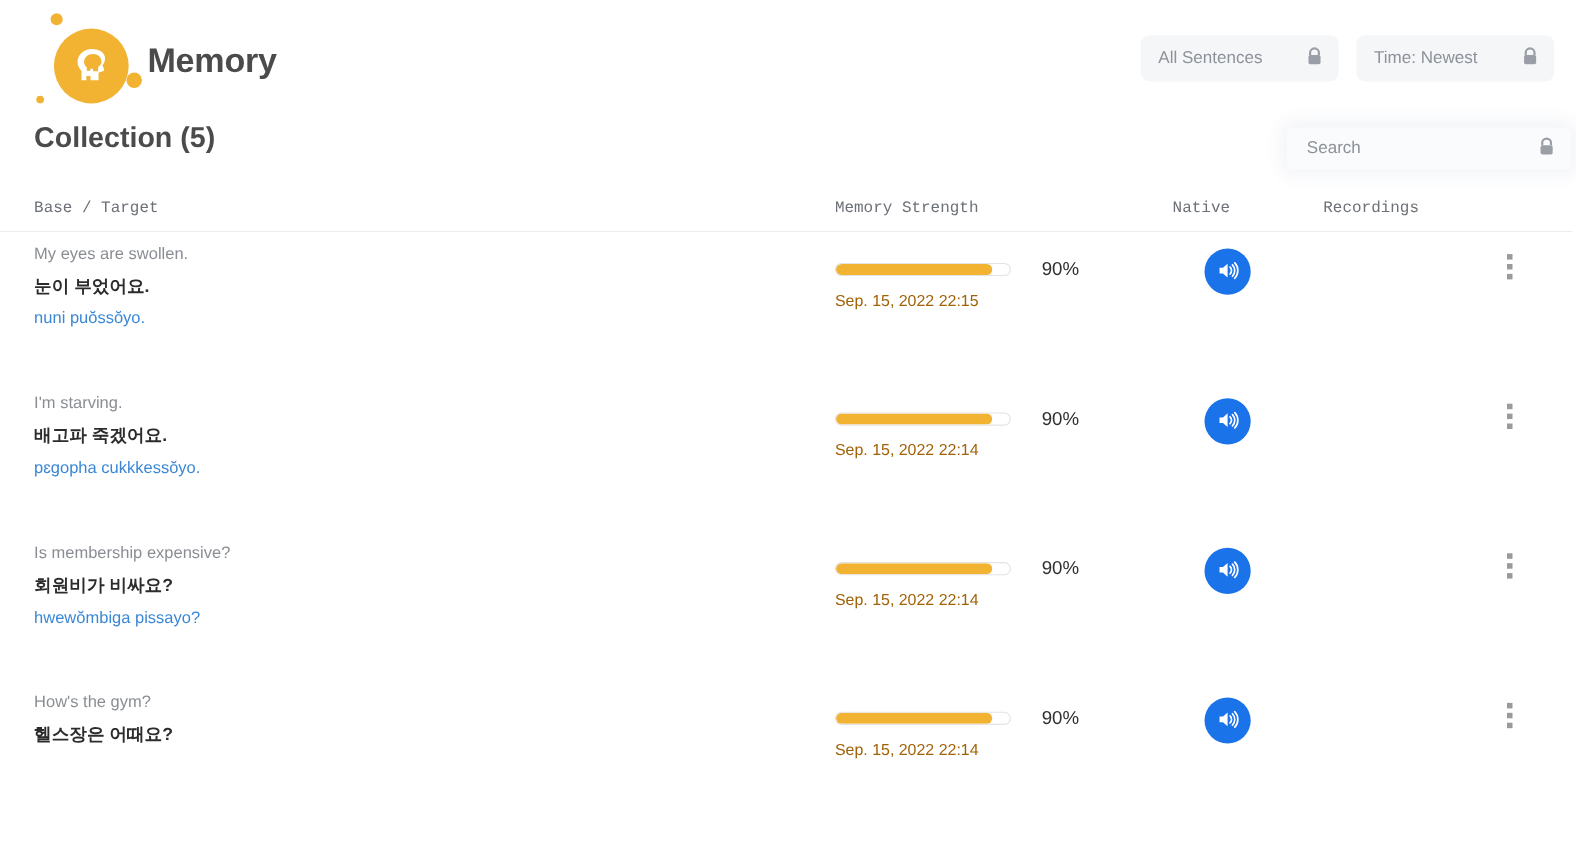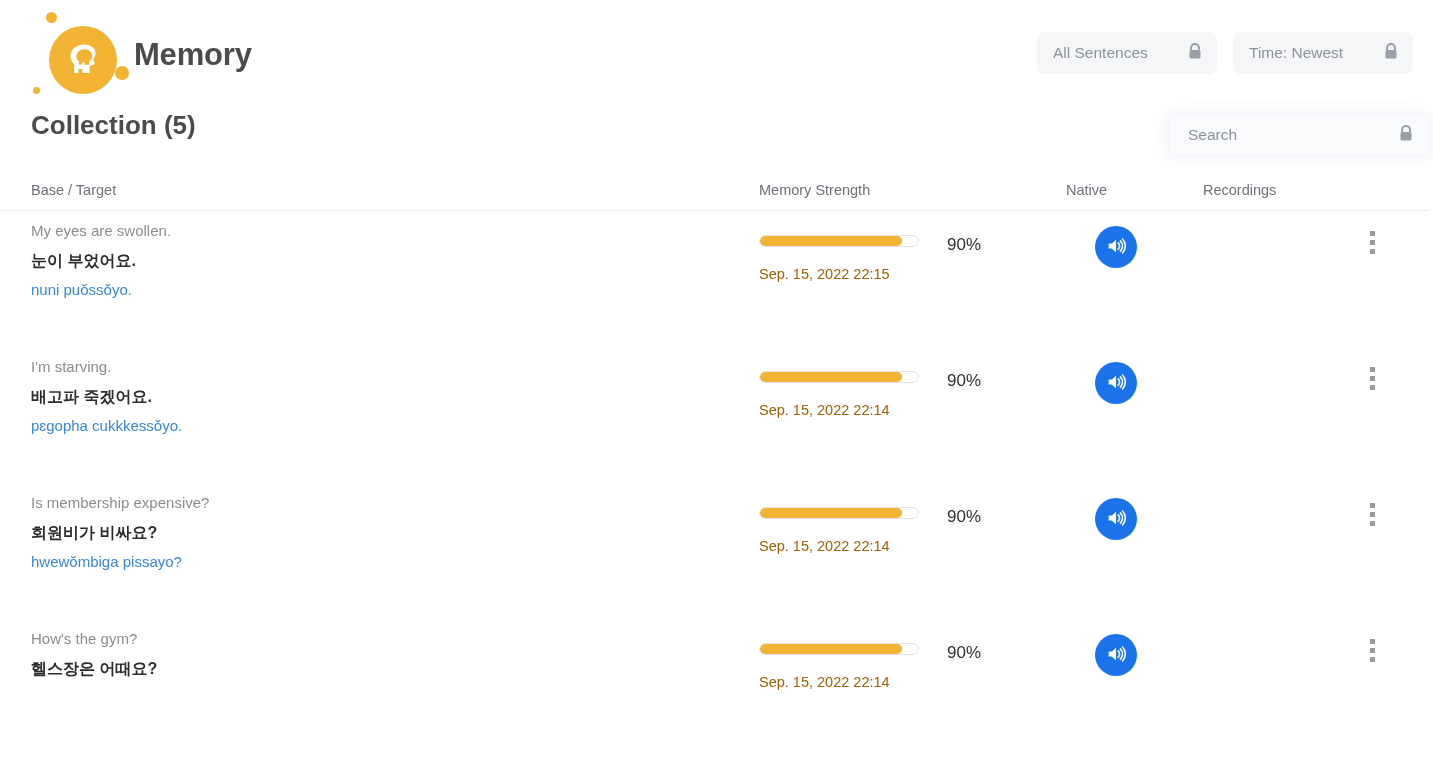--- a/index.html
+++ b/index.html
@@ -118,20 +118,21 @@
   .search-box .ph { color: #8d9199; font-size: 15.5px; }
 
   
   .table { width: 1433px; }
 
   .thead {
     position: relative;
     height: 29px;
     border-bottom: 1px solid #ececec;
     margin: 0 4px 0 0;
+    font-family: Liberation Mono, monospace;
   }
   .th {
     position: absolute;
     top: 0;
     font-size: 14.5px;
     color: #6d7178;
     white-space: nowrap;
   }
   .th-base   { left: 31px; }
   .th-mem    { left: 759px; }
@@ -168,21 +169,21 @@
     line-height: 20px;
     cursor: pointer;
   }
 
   .strength {
     position: absolute;
     left: 759px;
     top: 24px;
     width: 250px;
   }
-  .bar-row { display: flex; }
+  .bar-row { display: flex; align-items: center; }
   .bar-track {
     position: relative;
     width: 160px;
     height: 12px;
     background: #ffffff;
     border: 1px solid #e3e3e3;
     border-radius: 6px;
     overflow: hidden;
   }
   .bar-fill {

